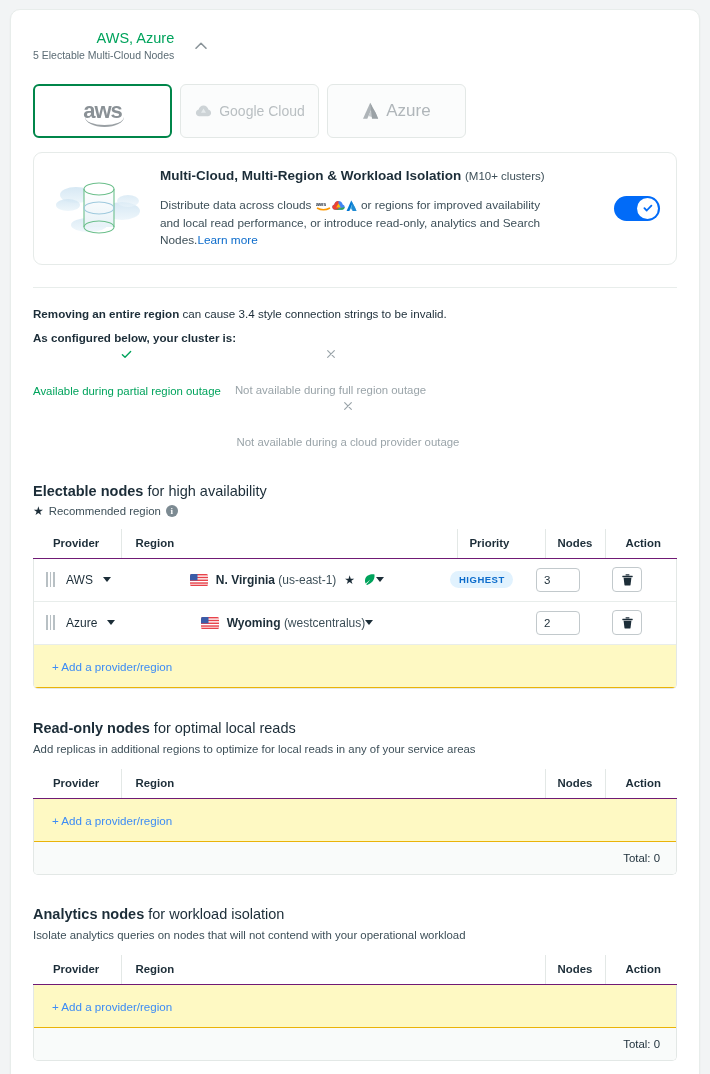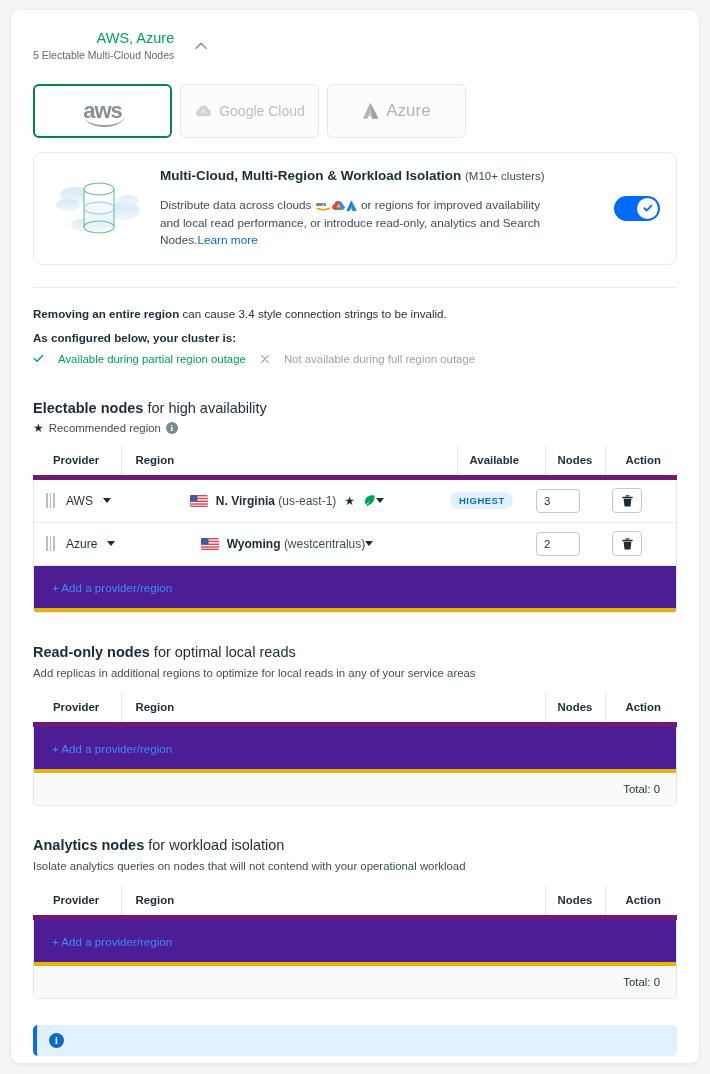--- a/index.html
+++ b/index.html
@@ -75,41 +75,41 @@
     border-radius: 50%; background: #fff; display:flex; align-items:center; justify-content:center;
   }
 
   
   .rule { height: 1px; background: #e8edeb; margin: 22px 0 0 0; }
   .status { margin-top: 17px; }
   .st-line1 { font-size: 11.6px; color: #1c2d38; line-height: 17px; }
   .st-line1 b { font-weight: 700; }
   .st-line2 { font-size: 11.6px; font-weight: 700; color: #1c2d38; margin-top: 9px; }
   .st-items { margin-top: 5px; display: flex; flex-wrap: wrap; align-items: center; gap: 0; }
-  .st-it { font-size: 11.4px; display: inline-flex; align-items: center; gap: 14px; margin-right: 14px; line-height: 20px; }
+  .st-it { font-size: 11.4px; display: inline-flex; align-items: center; gap: 21px; margin-right: 14px; line-height: 20px; flex-direction: column; }
   .st-ok { color: #00a35c; }
   .st-no { color: #9aa4a9; }
 
   
   .sec { margin-top: 30px; }
   .sec-h { font-size: 14.5px; color: #1c2d38; line-height: 19px; }
   .sec-h b { font-weight: 700; }
   .sec-sub { font-size: 11.4px; color: #3d4f58; margin-top: 3px; line-height: 16px; }
   .rec { font-size: 11.4px; color: #3d4f58; margin-top: 4px; display: flex; align-items: center; gap: 5px; }
   .info-dot {
     width: 12px; height: 12px; border-radius: 50%; background: #7c8a92; color: #fff;
     font-size: 9px; font-weight: 700; display: inline-flex; align-items: center; justify-content: center;
     font-family: "Liberation Serif", serif;
   }
 
   
   table.tbl { width: 100%; border-collapse: collapse; margin-top: 12px; table-layout: fixed; }
   table.tbl th {
     font-size: 11.4px; font-weight: 700; color: #1c2d38; text-align: left;
-    padding: 8px 0 9px 0; border-bottom: 5px solid #701a75; vertical-align: bottom;
+    padding: 8px 0 9px 0; border-bottom: 1px solid #701a75; vertical-align: bottom;
   }
   .v-sep { border-left: 1px solid #e3e8e6; }
   .tbl .c-prov { width: 88px; padding-left: 20px; }
   .tbl .c-reg  { padding-left: 14px; }
   .tbl .c-pri  { width: 88px; padding-left: 12px; }
   .tbl .c-nod  { width: 60px; padding-left: 12px; }
   .tbl .c-act  { width: 72px; padding-left: 20px; }
 
   .rowbox { border: 1px solid #e3e8e6; border-top: none; border-radius: 0 0 5px 5px; overflow: hidden; }
   .rw { display: flex; align-items: center; min-height: 43px; border-bottom: 1px solid #e8edeb; background: #fff; }
@@ -135,21 +135,21 @@
   .numbox {
     width: 44px; height: 24px; border: 1px solid #c2c9cc; border-radius: 4px;
     font-size: 11.5px; color: #1c2d38; padding-left: 7px; line-height: 22px; background:#fff;
     font-family: "Liberation Sans", sans-serif;
   }
   .c5 { width: 74px; padding-left: 10px; }
   .delbtn {
     width: 30px; height: 25px; border: 1px solid #c2c9cc; border-radius: 4px; background: #fff;
     display: flex; align-items: center; justify-content: center; cursor: pointer;
   }
-  .addrow { background: #4c1d95; border-bottom: 4px solid #eab308; padding: 12px 0 12px 18px; }
+  .addrow { background: #fef9c3; border-bottom: 1px solid #eab308; padding: 12px 0 12px 18px; }
   .addlink { font-size: 11.6px; color: #3d8cf5; cursor: pointer; }
   .totrow { background: #f9fbfa; padding: 10px 16px; text-align: right; font-size: 11.4px; color: #1c2d38; }
 
   
   .alert {
     margin-top: 26px; background: #e1f2fe; border-left: 4px solid #016bf8;
     border-radius: 5px; min-height: 31px; display: flex; align-items: center; gap: 11px;
     padding: 8px 12px;
   }
   .alert-ico {
@@ -276,39 +276,45 @@
           <path d="M1.5 6.2 L4.4 9.1 L10.5 2.8" fill="none" stroke="#00a35c" stroke-width="1.5" stroke-linecap="round" stroke-linejoin="round"></path>
         </svg>
         <span>Available during partial region outage</span>
       </span>
       <span class="st-it st-no">
         <svg width="10" height="10" viewBox="0 0 12 12">
           <path d="M2 2 L10 10 M10 2 L2 10" fill="none" stroke="#9aa4a9" stroke-width="1.4" stroke-linecap="round"></path>
         </svg>
         <span>Not available during full region outage</span>
       </span>
+      <span class="st-it st-no" style="width:100%;">
+        <svg width="10" height="10" viewBox="0 0 12 12">
+          <path d="M2 2 L10 10 M10 2 L2 10" fill="none" stroke="#9aa4a9" stroke-width="1.4" stroke-linecap="round"></path>
+        </svg>
+        <span>Not available during a cloud provider outage</span>
+      </span>
     </div>
   </div>
 
   <div class="sec">
     <div class="sec-h">
       <b>Electable nodes</b><span> for high availability</span>
     </div>
     <div class="rec">
       <span class="star">★</span>
       <span>Recommended region</span>
       <span class="info-dot">i</span>
     </div>
 
     <table class="tbl">
       <tbody>
             <tr>
         <th class="c-prov">Provider</th>
         <th class="c-reg v-sep">Region</th>
-        <th class="c-pri v-sep">Available</th>
+        <th class="c-pri v-sep">Priority</th>
         <th class="c-nod v-sep">Nodes</th>
         <th class="c-act v-sep">Action</th>
       </tr>
     </tbody>
         </table>
 
     <div class="rowbox">
       <div class="rw">
         <div class="cell c1">
           <span class="grip">

